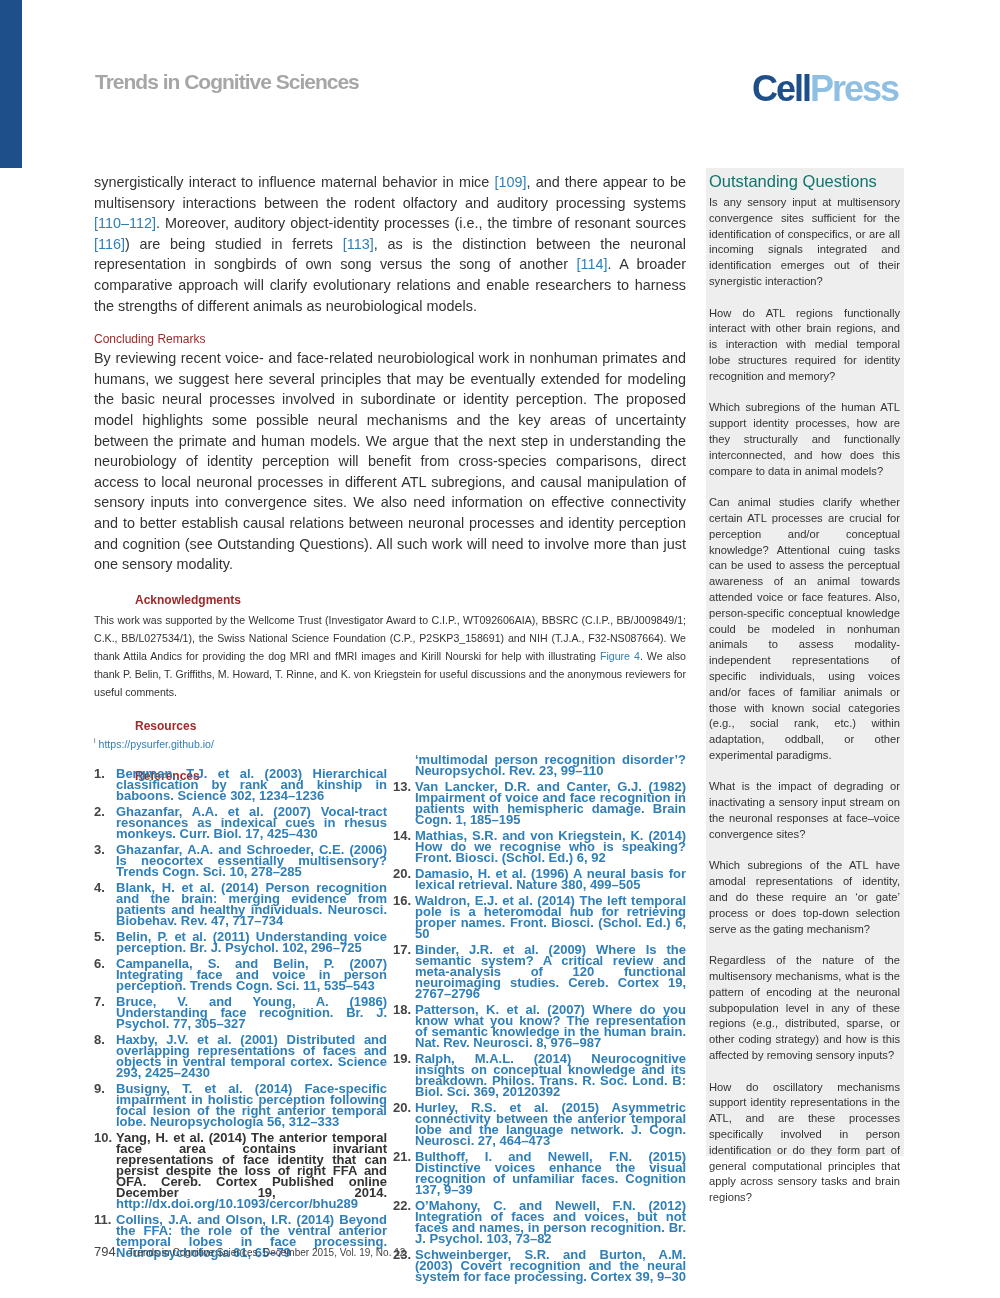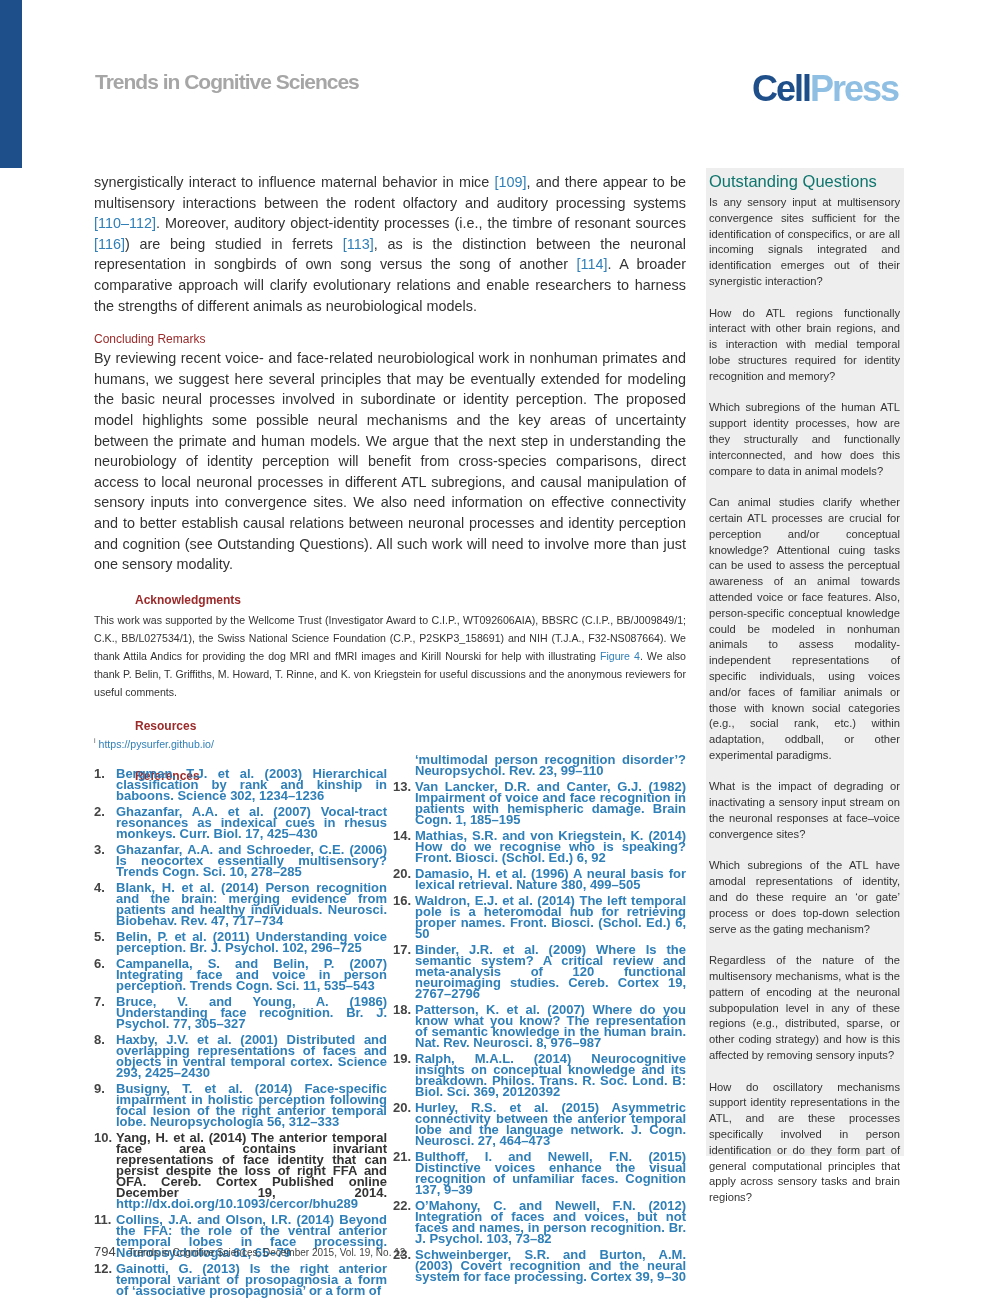--- a/index.html
+++ b/index.html
@@ -93,24 +93,20 @@
         <span class="txt"><span>Busigny, T. et al. (2014) Face-specific impairment in holistic perception following focal lesion of the right anterior temporal lobe. Neuropsychologia 56, 312–333</span></span>
       </div>
       <div class="ref">
         <span class="num">10.</span>
         <span class="txt black"><span>Yang, H. et al. (2014) The anterior temporal face area contains invariant representations of face identity that can persist despite the loss of right FFA and OFA. Cereb. Cortex Published online December 19, 2014. </span><a class="cite">http://dx.doi.org/10.1093/cercor/bhu289</a></span>
       </div>
       <div class="ref">
         <span class="num">11.</span>
         <span class="txt"><span>Collins, J.A. and Olson, I.R. (2014) Beyond the FFA: the role of the ventral anterior temporal lobes in face processing. Neuropsychologia 61, 65–79</span></span>
       </div>
-      <div class="ref">
-        <span class="num">12.</span>
-        <span class="txt"><span>Gainotti, G. (2013) Is the right anterior temporal variant of prosopagnosia a form of ‘associative prosopagnosia’ or a form of</span></span>
-      </div>
     </div>
   <div class="ref-col" id="ref-right">
     <div class="ref" style="margin-top:-14px">
       <span class="num"></span>
         <span class="txt">‘multimodal person recognition disorder’? Neuropsychol. Rev. 23, 99–110</span>
     </div>
   <div class="ref">
         <span class="num">13.</span>
         <span class="txt"><span>Van Lancker, D.R. and Canter, G.J. (1982) Impairment of voice and face recognition in patients with hemispheric damage. Brain Cogn. 1, 185–195</span></span>
       </div>

